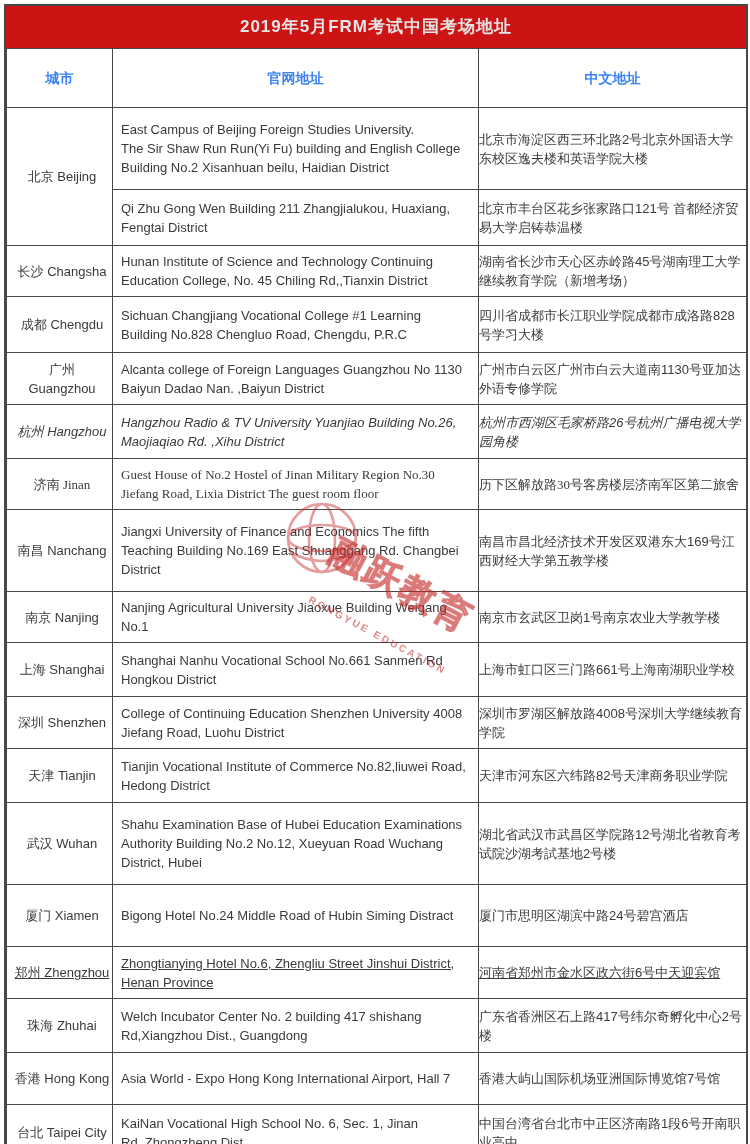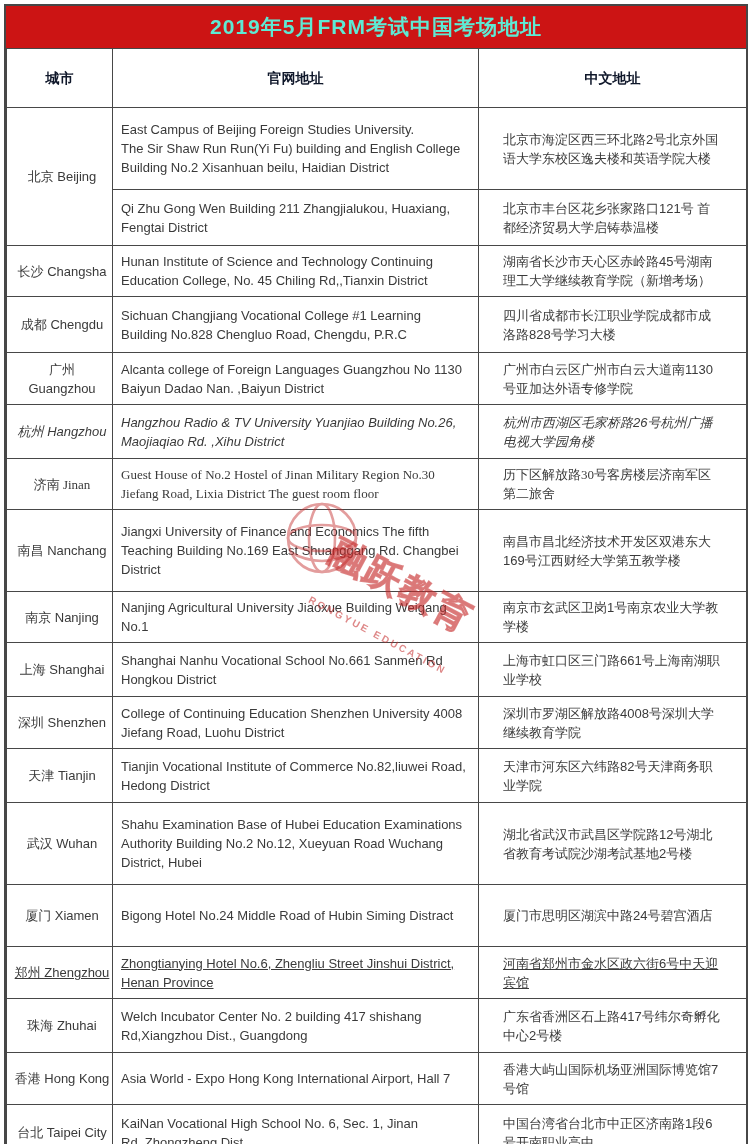--- a/index.html
+++ b/index.html
@@ -6,42 +6,42 @@
   body{
     width:750px;height:1144px;position:relative;overflow:hidden;
     font-family:"Liberation Sans","DejaVu Sans",sans-serif;
     -webkit-font-smoothing:antialiased;
   }
   .sheet{
     position:absolute;left:4px;top:4px;width:740px;
     border:2px solid #474747;
   }
   .title-bar{
-    background:#cc1414;color:#5eead4;
+    background:#cc1414;color:#e5e5e5;
     height:42px;line-height:42px;text-align:center;
-    font-size:21px;font-weight:bold;letter-spacing:1px;
+    font-size:17px;font-weight:bold;letter-spacing:1px;
   }
   table.venues{
     border-collapse:collapse;width:100%;table-layout:fixed;
     font-size:13px;color:#3a3a3a;
   }
   table.venues td,table.venues th{
     border:1px solid #474747;vertical-align:middle;
     line-height:19px;word-wrap:break-word;
   }
   col.c-city{width:106px;}
   col.c-en{width:366px;}
   col.c-zh{width:268px;}
   tr.head th{
-    height:56px;background:#ffffff;color:#0f172a;
+    height:56px;background:#ffffff;color:#3b82f6;
     font-size:14px;font-weight:bold;text-align:center;
   }
   td.city{padding:4px 2px 4px 7px;text-align:center;}
   td.en{padding:6px 8px;white-space:pre-line;}
-  td.zh{padding:6px 24px;}
+  td.zh{padding:6px 0;}
   
   .watermark{
     position:absolute;left:278px;top:488px;width:280px;height:180px;
     pointer-events:none;z-index:5;
   }
   .wm-globe{position:absolute;left:6px;top:12px;opacity:0.45;}
   .wm-globe *{stroke:#c22727;fill:none;stroke-width:2.6;}
   .wm-cn{
     position:absolute;left:66px;top:40px;
     transform:rotate(28deg);transform-origin:left top;

